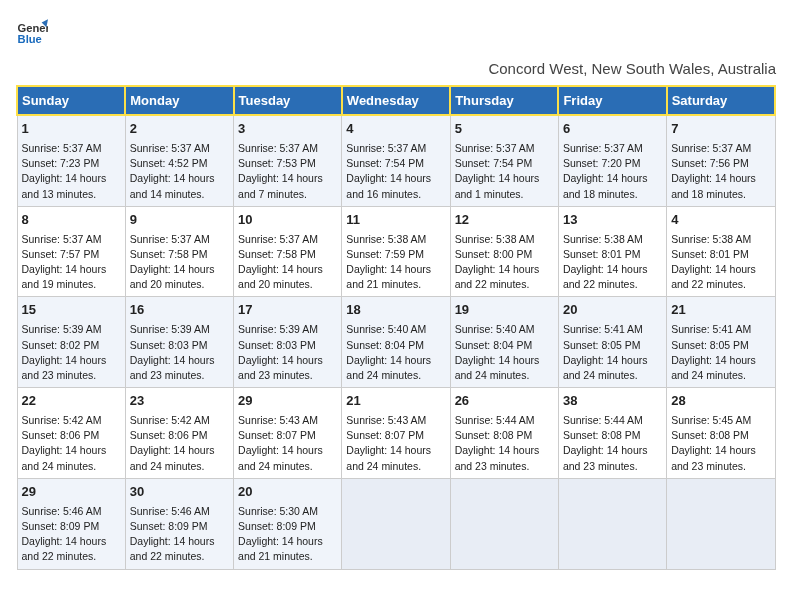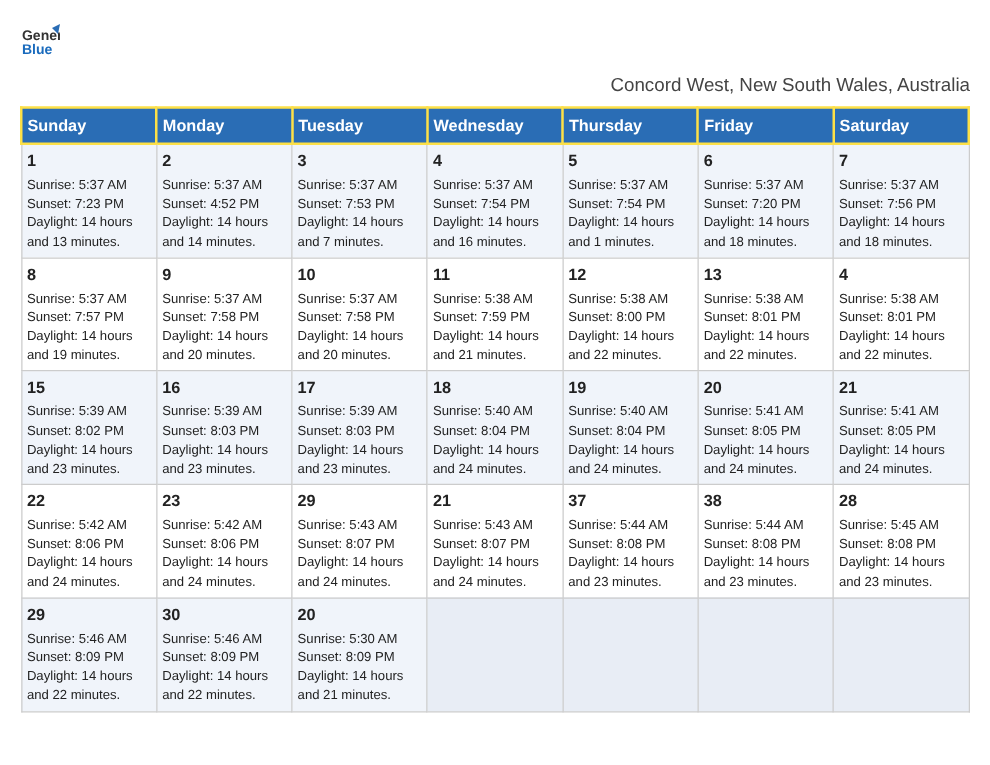--- a/index.html
+++ b/index.html
@@ -284,21 +284,21 @@
           <div>and 24 minutes.</div>
         </td>
         <td>
           <span class="day-num">21</span>
           <div>Sunrise: 5:43 AM</div>
           <div>Sunset: 8:07 PM</div>
           <div>Daylight: 14 hours</div>
           <div>and 24 minutes.</div>
         </td>
         <td>
-          <span class="day-num">37</span>
+          <span class="day-num">26</span>
           <div>Sunrise: 5:44 AM</div>
           <div>Sunset: 8:08 PM</div>
           <div>Daylight: 14 hours</div>
           <div>and 23 minutes.</div>
         </td>
         <td>
           <span class="day-num">38</span>
           <div>Sunrise: 5:44 AM</div>
           <div>Sunset: 8:08 PM</div>
           <div>Daylight: 14 hours</div>

